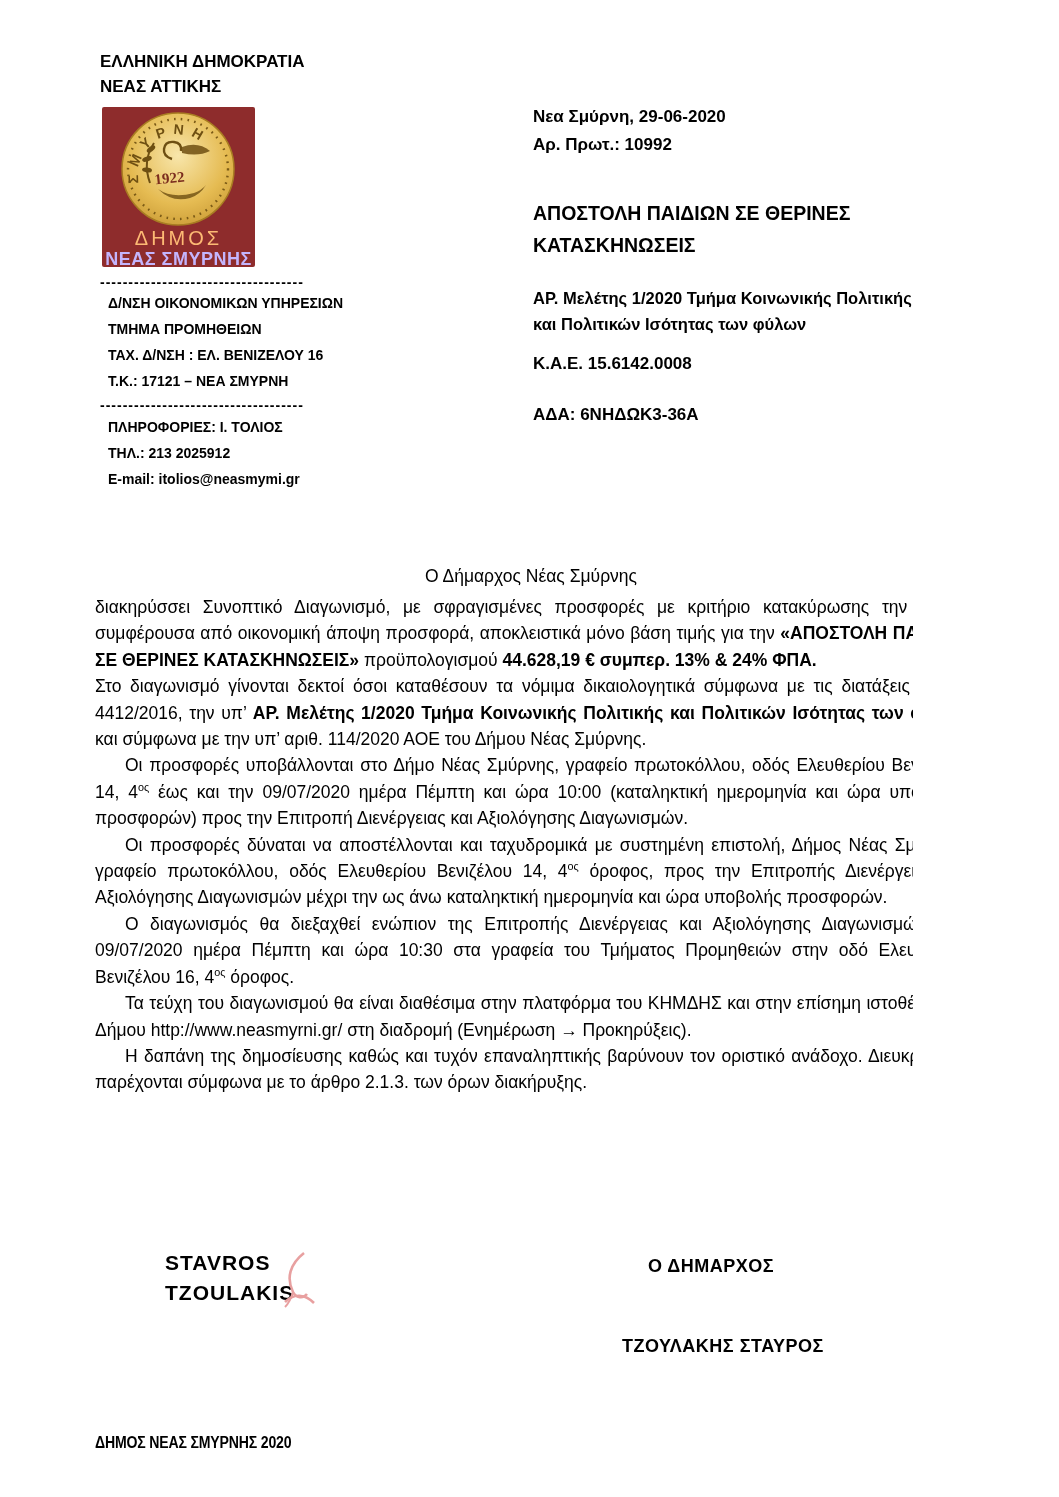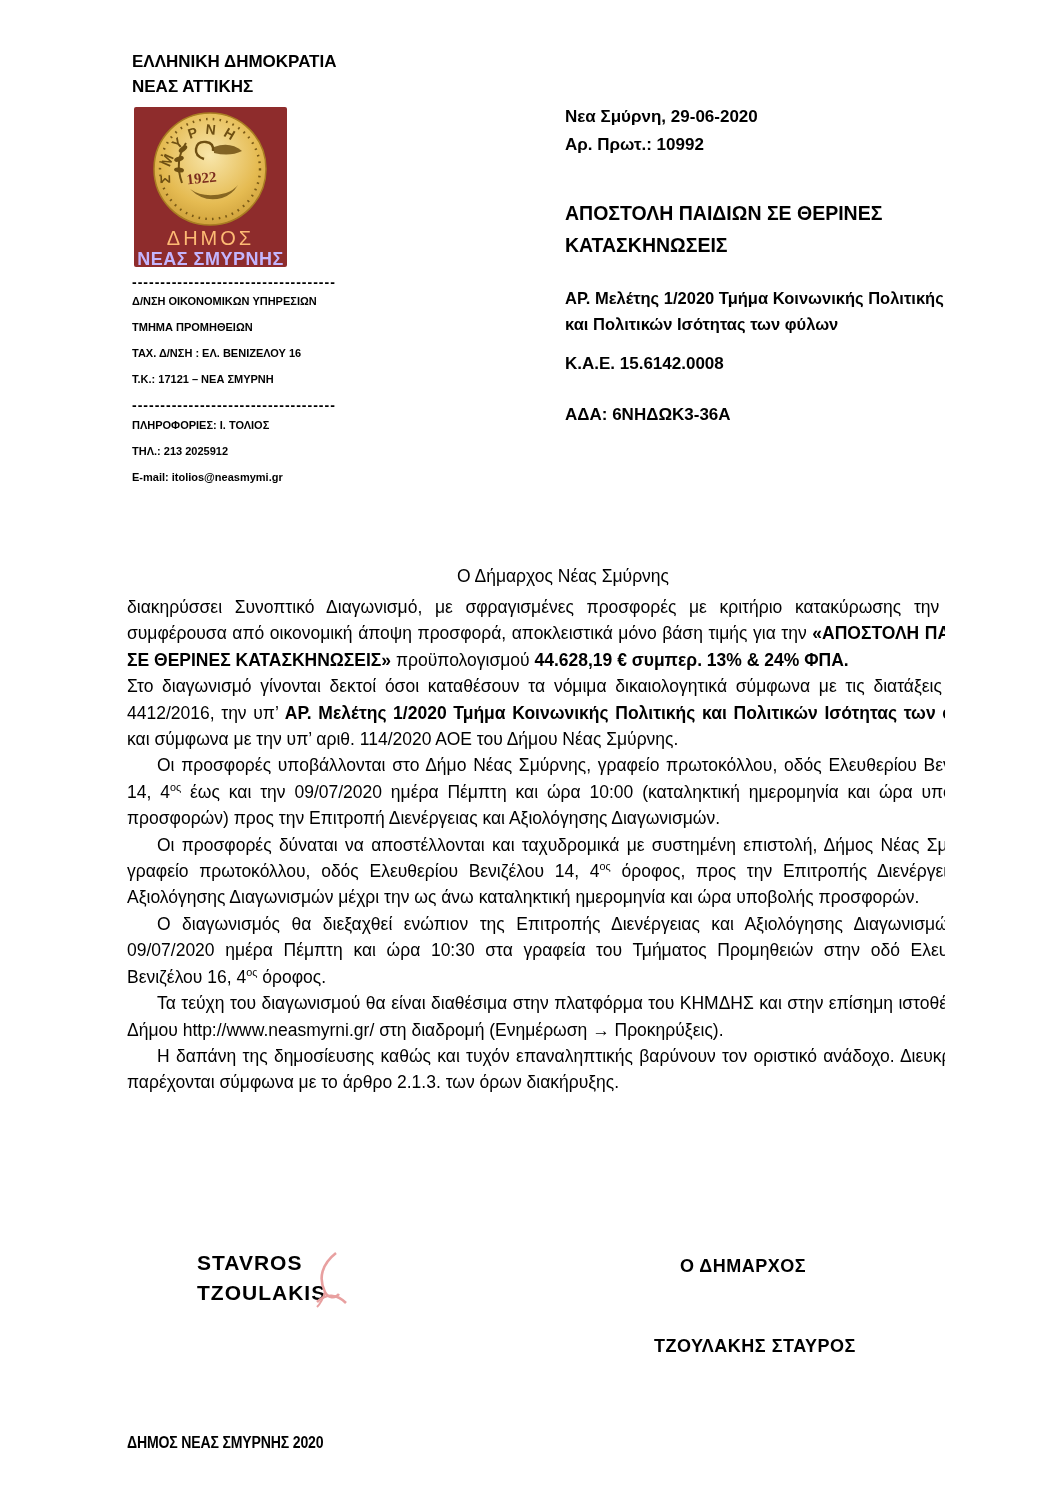--- a/index.html
+++ b/index.html
@@ -3,21 +3,20 @@
 <meta charset="utf-8">
 <style>
   html,body{margin:0;padding:0;background:#fff;}
   .page{
     position:relative;
     width:913px;height:1497px;
     background:#ffffff;
     font-family:"Liberation Sans",sans-serif;
     color:#000;
     overflow:hidden;
-    margin-left:32px;
   }
   
   .hdr-left{position:absolute;left:100px;top:52px;width:400px;}
   .hdr-left .h-line{position:absolute;left:0;font-size:17px;font-weight:bold;white-space:nowrap;}
   .hl-1{top:0;}
   .hl-2{top:25px;}
   .logo{
     position:absolute;left:2px;top:55px;width:153px;height:160px;
     background:#8e2c2c;border-radius:2px;text-align:center;
   }
@@ -26,21 +25,21 @@
     position:absolute;left:0;right:0;top:120px;
     color:#fdba74;font-size:20px;letter-spacing:3px;font-weight:400;
   }
   .logo-sub{
     position:absolute;left:0;right:0;top:142px;
     color:#c4b5fd;font-size:18px;font-weight:bold;letter-spacing:0.5px;
   }
   .dashes{position:absolute;left:0;font-size:14px;font-weight:bold;letter-spacing:1px;white-space:nowrap;}
   .d-1{top:222px;}
   .d-2{top:345px;}
-  .addr-line{position:absolute;left:0;font-size:11px;font-weight:bold;white-space:nowrap;text-align:center;}
+  .addr-line{position:absolute;left:8px;font-size:14px;font-weight:bold;white-space:nowrap;text-align:center;}
   .a-1{top:243px;}
   .a-2{top:269px;}
   .a-3{top:295px;}
   .a-4{top:321px;}
   .c-1{top:367px;}
   .c-2{top:393px;}
   .c-3{top:419px;font-weight:bold;}
   
   .hdr-right{position:absolute;left:533px;top:107px;width:420px;}
   .r-line{position:absolute;left:0;font-weight:bold;}

